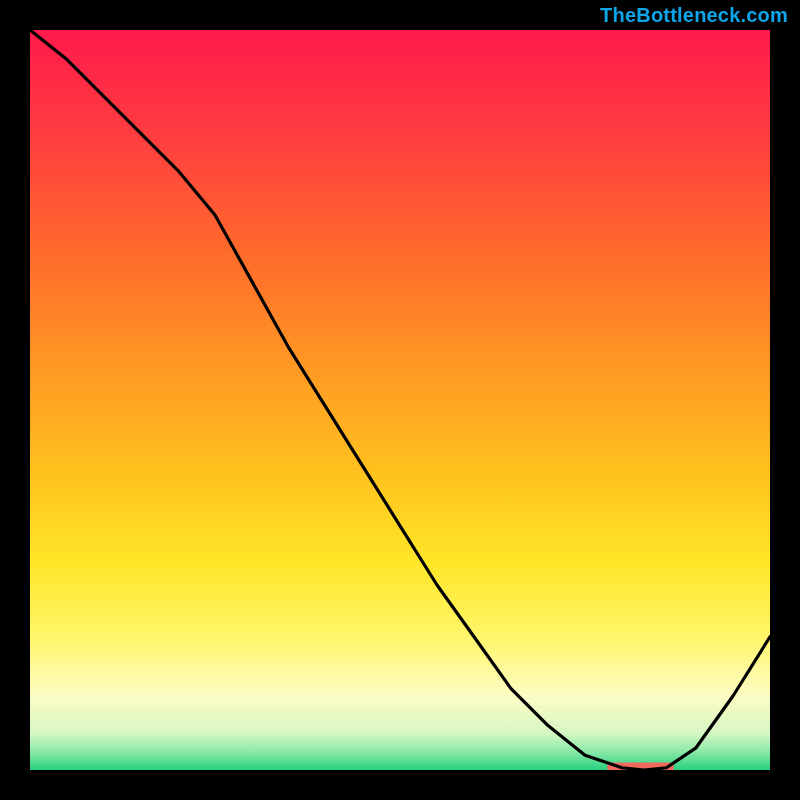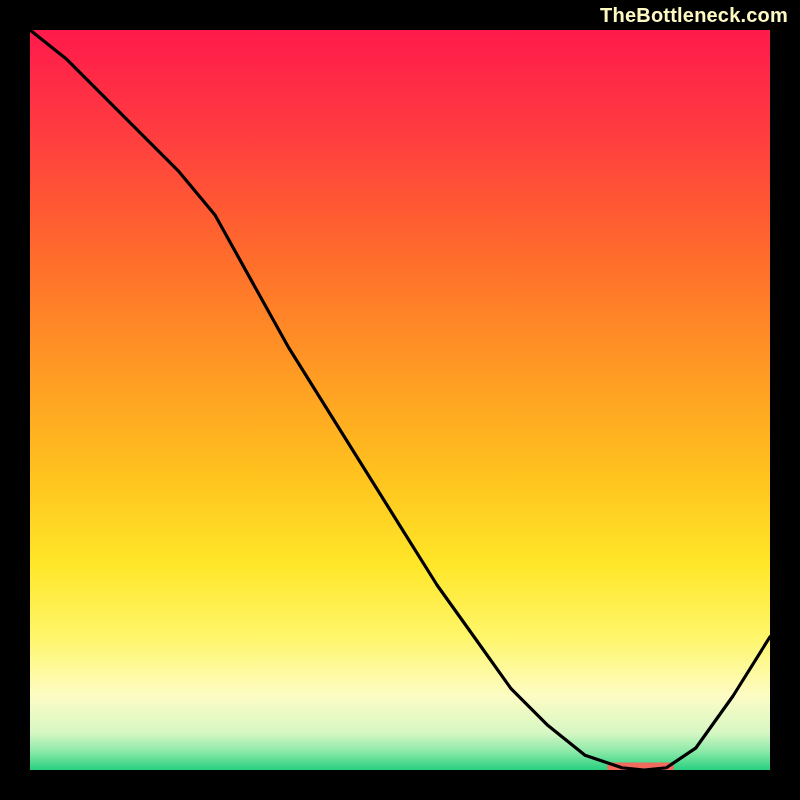--- a/index.html
+++ b/index.html
@@ -12,21 +12,21 @@
   }
   .container {
     position: relative;
     width: 800px;
     height: 800px;
   }
   .watermark {
     position: absolute;
     top: 4px;
     right: 12px;
-    color: #fef9c3;
+    color: #0ea5e9;
     font-family: Arial, Helvetica, sans-serif;
     font-size: 20px;
     font-weight: 600;
     letter-spacing: 0.2px;
     z-index: 5;
   }
   .plot-area {
     position: absolute;
     left: 30px;
     top: 30px;

